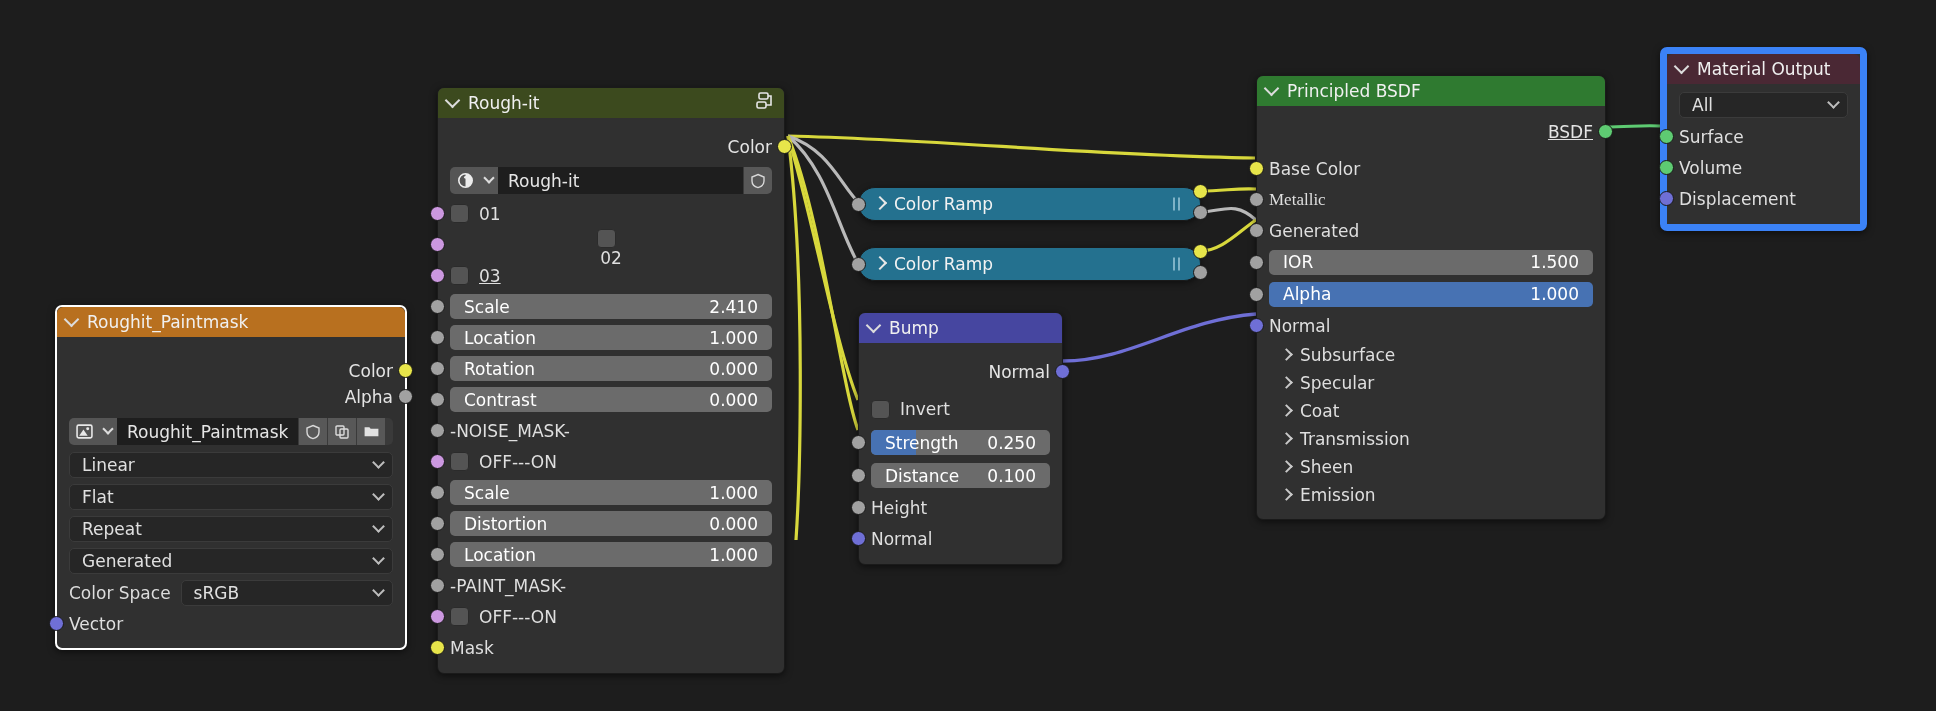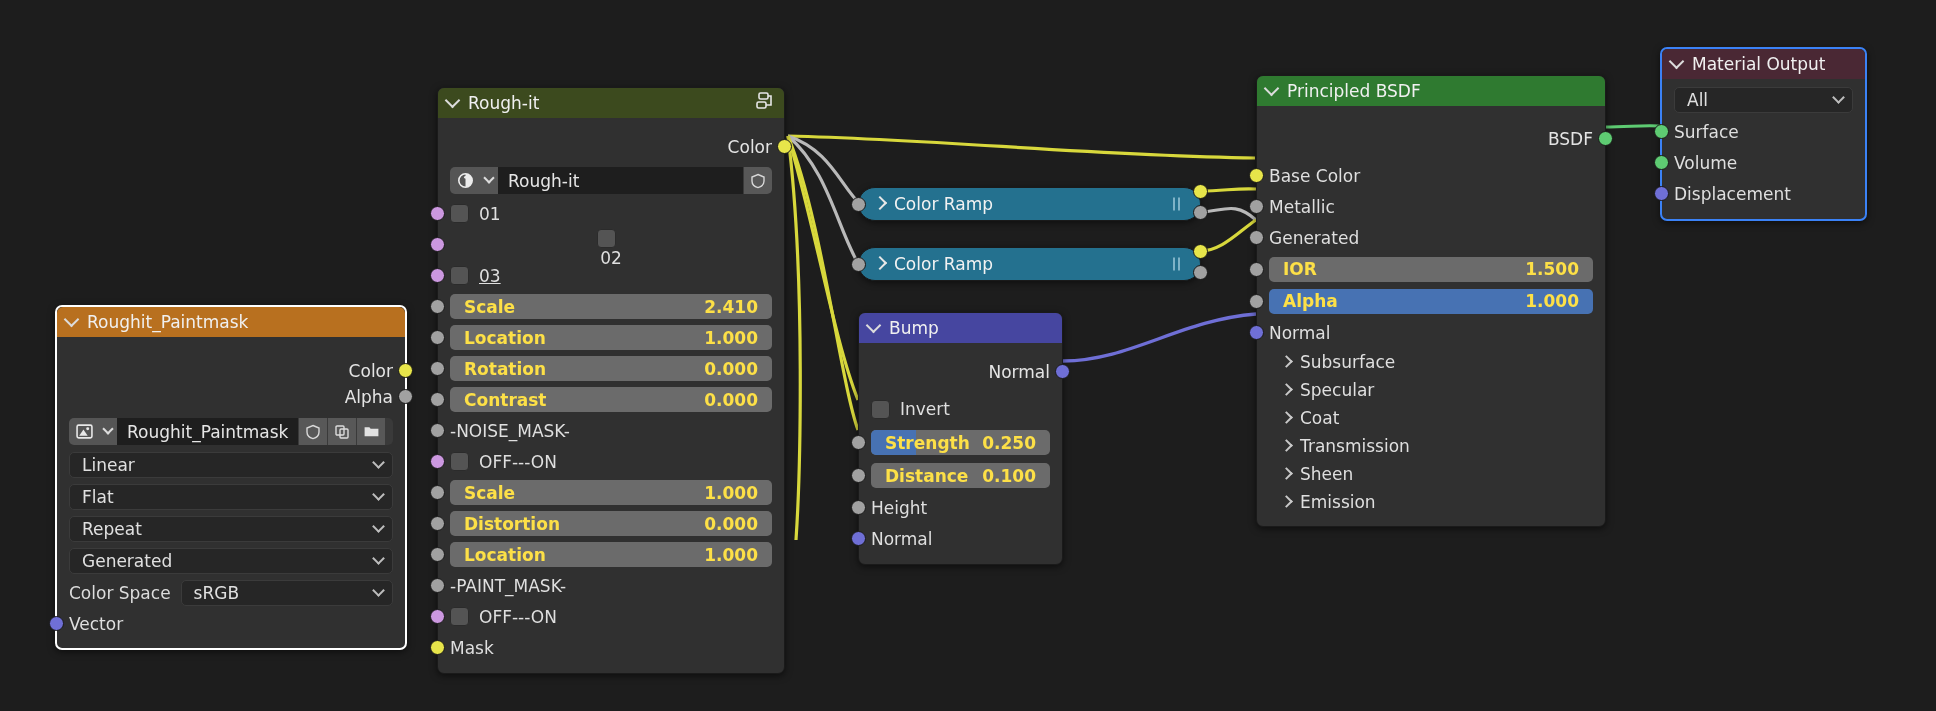--- a/index.html
+++ b/index.html
@@ -21,21 +21,21 @@
     position: absolute;
     background: #303030;
     border-radius: 7px;
     border: 1px solid #1a1a1a;
     box-shadow: 0 2px 7px rgba(0,0,0,.55);
     z-index: 10;
     font-size: 17px;
     color: #e2e2e2;
   }
   .node.selected { border: 2px solid #ffffff; }
-  .node.active   { border: 2px solid #3b82f6; }
+  .node.active   { border: 7px solid #3b82f6; }
 
   .node-header {
     height: 30px;
     border-radius: 6px 6px 0 0;
     display: flex; align-items: center;
     padding: 0 9px;
     font-size: 17px;
     color: #f0f0f0;
     position: relative;
   }
@@ -76,21 +76,21 @@
     padding: 0 12px; font-size: 17px; color: #dfdfdf;
   }
   .row.right { justify-content: flex-end; }
   .row-label-right { font-size: 17px; color: #e4e4e4; }
 
   
   .slider {
     position: relative; height: 25px; width: 100%;
     background: #6b6b6b; border-radius: 5px;
     display: flex; align-items: center; justify-content: space-between;
-    padding: 0 14px; font-size: 17px; color: #fde047; overflow: hidden; font-weight: bold;
+    padding: 0 14px; font-size: 17px; color: #ffffff; overflow: hidden;
   }
   .slider.blue { background: #4772b3; }
   .slider .fill {
     position: absolute; left: 0; top: 0; bottom: 0;
     background: #4772b3;
   }
   .slider .lab, .slider .val { position: relative; z-index: 2; }
   .slider-wrap { padding: 0 12px; height: 27px; display: flex; align-items: center; position: relative; }
 
   
@@ -491,30 +491,30 @@
     </div>
   </div>
 
   <div class="node" style="left:1256px; top:75px; width:350px;">
     <div class="node-header" style="background:#2f7a30;">
       <span class="chev"></span>
       <span>Principled BSDF</span>
     </div>
     <div class="node-body">
 
-      <div class="row right" style="height:28px; margin-top:12px;">
+      <div class="row right" style="height:28px; margin-top:5px;text-decoration:underline;">
         <span class="row-label-right">BSDF</span>
         <span class="sock out s-green" style="top:6px;"></span>
       </div>
 
       <div class="row" style="height:31px; margin-top:7px;">
         <span class="sock in s-yellow" style="top:8px;"></span>
         <span>Base Color</span>
       </div>
-      <div class="row" style="height:31px;">
+      <div class="row" style="height:31px;font-family:Liberation Serif, serif;">
         <span class="sock in s-gray" style="top:8px;"></span>
         <span>Metallic</span>
       </div>
       <div class="row" style="height:31px;">
         <span class="sock in s-gray" style="top:8px;"></span>
         <span>Generated</span>
       </div>
 
       <div class="slider-wrap" style="height:32px;">
         <span class="sock in s-gray" style="top:9px;"></span>

